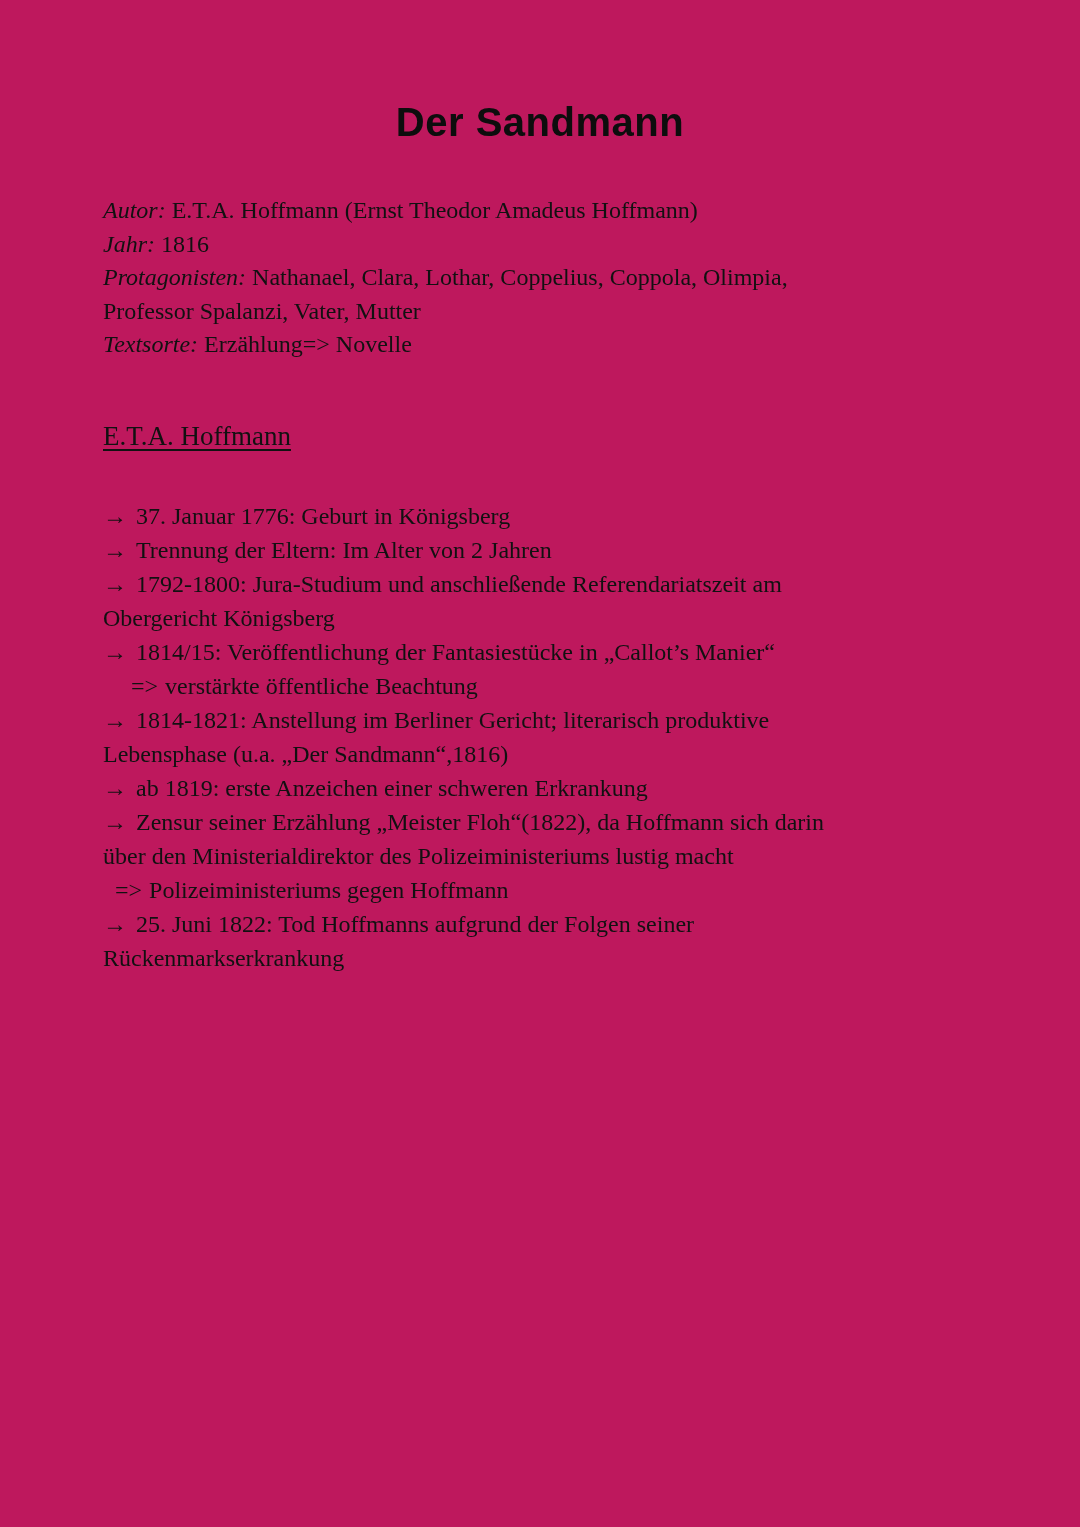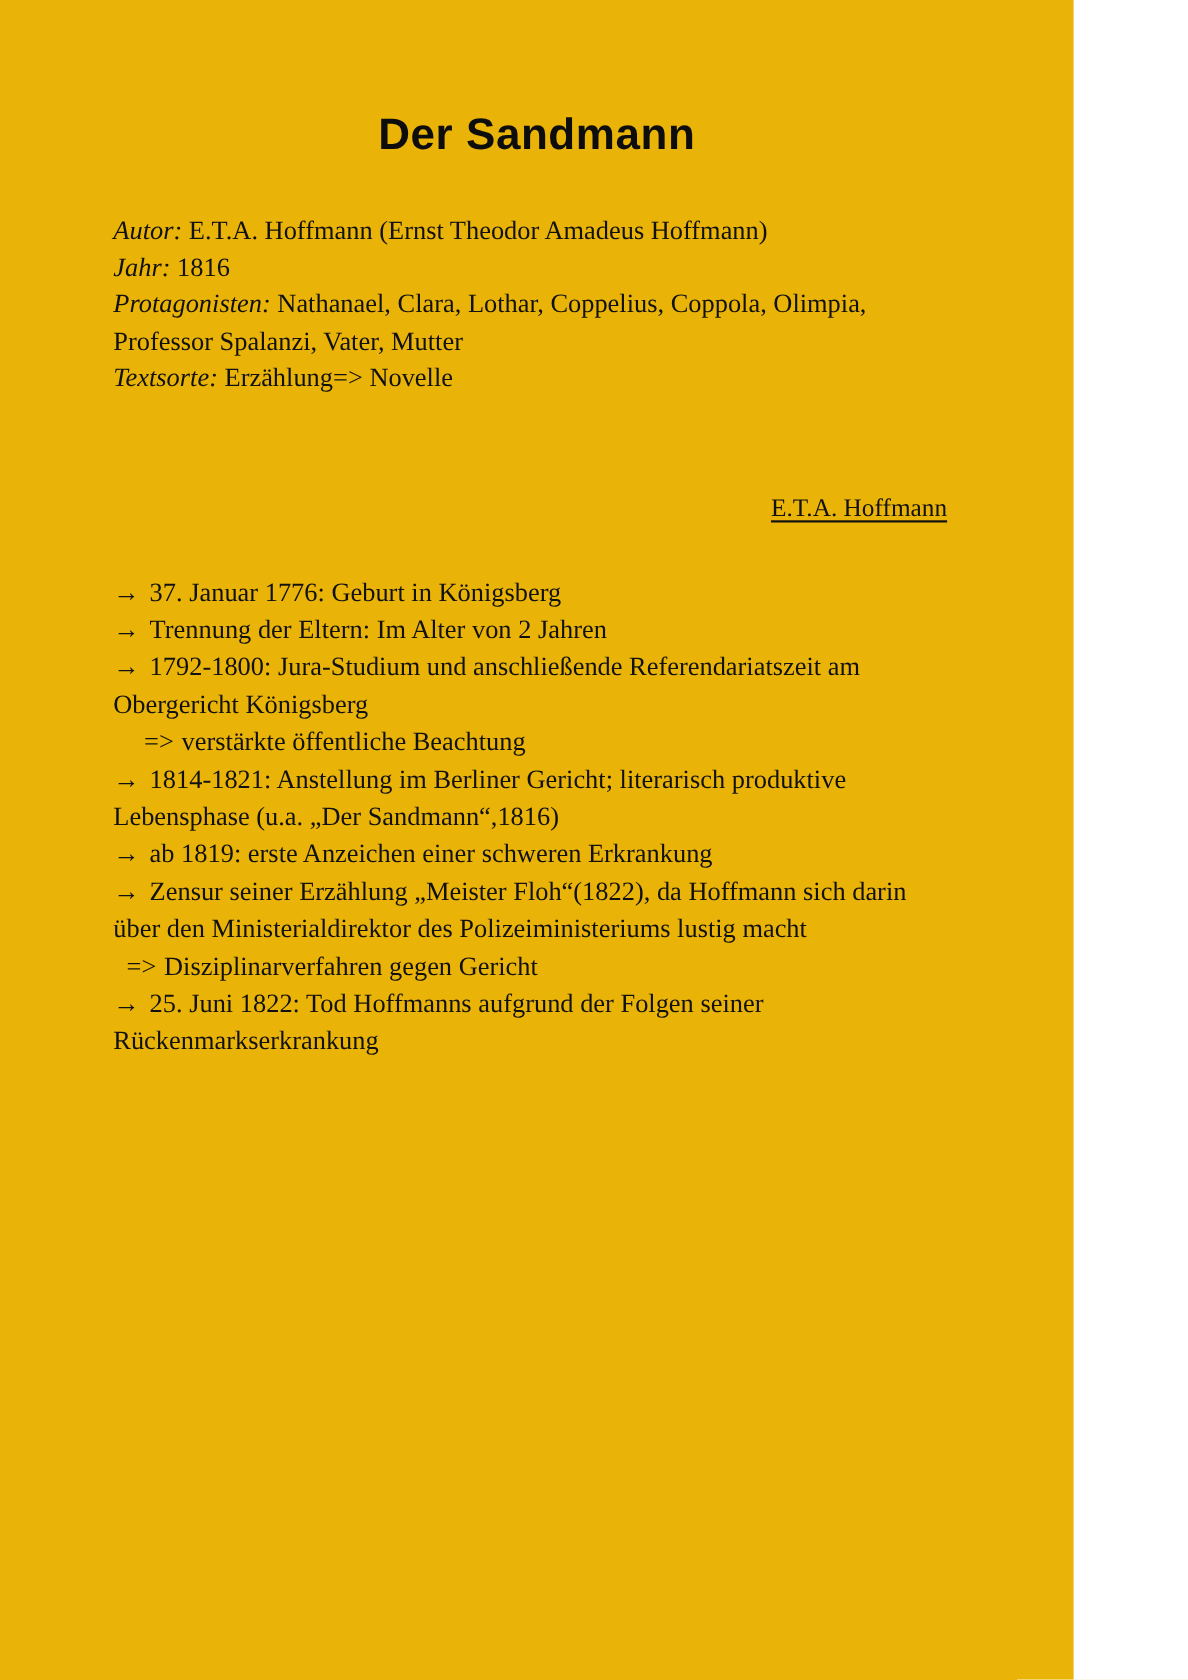--- a/index.html
+++ b/index.html
@@ -2,23 +2,23 @@
 <html><head>
 <meta charset="utf-8">
 <style>
   html, body {
     margin: 0;
     padding: 0;
     background: #ffffff;
   }
   .page {
     position: relative;
-    width: 976px;
+    width: 1080px;
     min-height: 1527px;
-    background: #eab308;
+    background: #be185d;
     color: #111111;
     font-family: "Liberation Serif", "DejaVu Serif", serif;
     box-sizing: border-box;
     overflow: hidden;
   }
   .title {
     margin: 0;
     padding-top: 98px;
     text-align: center;
     font-family: "Liberation Sans", "DejaVu Sans", sans-serif;
@@ -40,24 +40,24 @@
     font-size: 24px;
     line-height: 33.5px;
   }
   .meta-line .label {
     font-style: italic;
   }
   .pre {
     white-space: pre-wrap;
   }
   .section-heading {
-    margin: 86px 0 0 0;
-    text-align: right;
+    margin: 58px 0 0 0;
+    text-align: left;
     font-weight: normal;
-    font-size: 23px;
+    font-size: 27px;
     line-height: 1.25;
     text-decoration: underline;
     text-underline-offset: 4px;
   }
   .timeline {
     margin-top: 46px;
   }
   .timeline .item {
     margin: 0;
     font-size: 24px;
@@ -94,25 +94,26 @@
       <p class="meta-line"><span class="label">Textsorte:</span><span class="pre"> Erzählung=&gt; Novelle</span></p>
     </div>
 
     <h2 class="section-heading">E.T.A. Hoffmann</h2>
 
     <div class="timeline">
       <p class="item"><span class="bullet">→</span><span class="pre">37. Januar 1776: Geburt in Königsberg</span></p>
       <p class="item"><span class="bullet">→</span><span class="pre">Trennung der Eltern: Im Alter von 2 Jahren</span></p>
       <p class="item"><span class="bullet">→</span><span class="pre">1792-1800: Jura-Studium und anschließende Referendariatszeit am
 Obergericht Königsberg</span></p>
+      <p class="item"><span class="bullet">→</span><span class="pre">1814/15: Veröffentlichung der Fantasiestücke in „Callot’s Manier“</span></p>
       <p class="item sub-big"><span class="bullet">=&gt;</span><span class="pre">verstärkte öffentliche Beachtung</span></p>
       <p class="item"><span class="bullet">→</span><span class="pre">1814-1821: Anstellung im Berliner Gericht; literarisch produktive
 Lebensphase (u.a. „Der Sandmann“,1816)</span></p>
       <p class="item"><span class="bullet">→</span><span class="pre">ab 1819: erste Anzeichen einer schweren Erkrankung</span></p>
       <p class="item"><span class="bullet">→</span><span class="pre">Zensur seiner Erzählung „Meister Floh“(1822), da Hoffmann sich darin
 über den Ministerialdirektor des Polizeiministeriums lustig macht</span></p>
-      <p class="item sub-small"><span class="bullet">=&gt;</span><span class="pre">Disziplinarverfahren gegen Gericht</span></p>
+      <p class="item sub-small"><span class="bullet">=&gt;</span><span class="pre">Polizeiministeriums gegen Hoffmann</span></p>
       <p class="item"><span class="bullet">→</span><span class="pre">25. Juni 1822: Tod Hoffmanns aufgrund der Folgen seiner
 Rückenmarkserkrankung</span></p>
     </div>
 
   </div>
 </div>
 
 </body></html>

